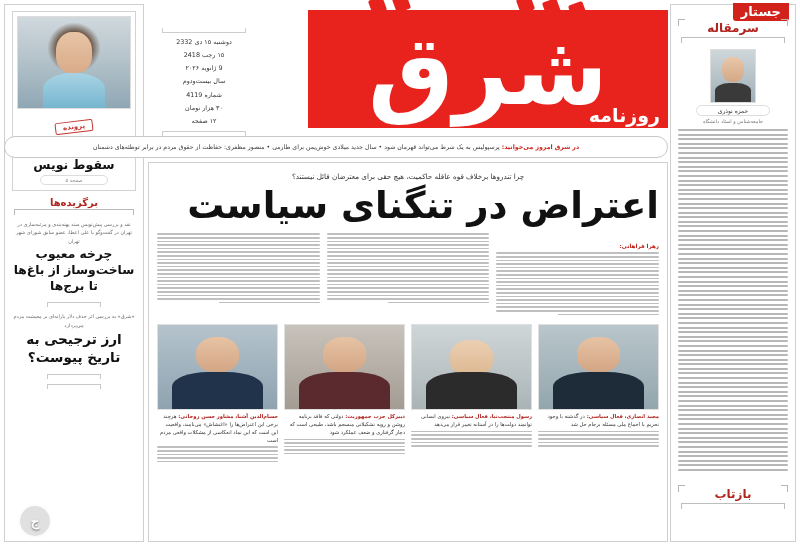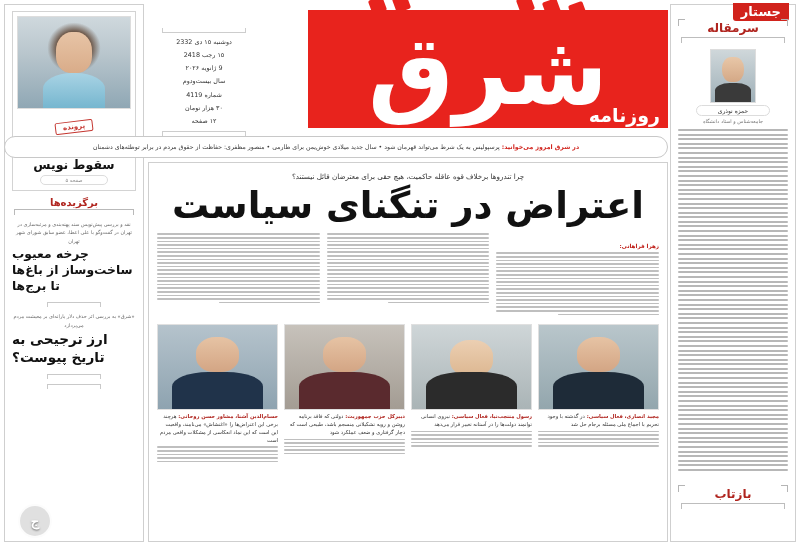--- a/index.html
+++ b/index.html
@@ -64,21 +64,21 @@
     text-align:center;font-size:10px;color:#b0251f;font-weight:bold;
     margin:6px 0 1px;letter-spacing:.4px;
   }
   .rule{
     height:5px;border-top:1px solid #b9b9b9;
     border-left:1px solid #b9b9b9;border-right:1px solid #b9b9b9;
     margin:0 2px 5px;
   }
   .item{margin-bottom:7px;}
   .item .sub{font-size:5px;color:#6a6a6a;line-height:1.7;text-align:center;margin-bottom:2px;}
-  .item .ttl{font-size:12.3px;font-weight:bold;color:#111;text-align:left;line-height:1.3;letter-spacing:-.3px;}
+  .item .ttl{font-size:12.3px;font-weight:bold;color:#111;text-align:center;line-height:1.3;letter-spacing:-.3px;}
   .item .ttl.big{font-size:13.6px;}
   .sep{
     height:4px;border-top:1px solid #c9c9c9;border-left:1px solid #c9c9c9;
     border-right:1px solid #c9c9c9;width:42%;margin:5px auto;
   }
 
   
   .masthead{position:absolute;left:148px;top:4px;width:520px;height:128px;}
   .logo-red{
     position:absolute;right:0;top:6px;width:360px;height:118px;background:#e8231d;
@@ -112,21 +112,21 @@
   }
   .ticker b{color:#d1231c;}
 
   
   .main{
     position:absolute;left:148px;top:162px;width:520px;height:380px;
     border:1px solid #cfcfcf;background:#fff;box-sizing:border-box;padding:7px 8px;
   }
   .main-kicker{font-size:7.2px;color:#333;text-align:center;margin:2px 0 4px;}
   .main-hl{
-    font-size:37px;font-weight:bold;color:#111;text-align:center;
+    font-size:37px;font-weight:bold;color:#111;
     letter-spacing:-2px;line-height:1.12;margin:0 0 7px;
   }
   .lede{display:flex;gap:7px;direction:rtl;margin-bottom:7px;}
   .lede .col{flex:1;}
   .lede .byline{font-size:5.6px;color:#c0201a;font-weight:bold;}
   .photos{display:flex;gap:6px;direction:rtl;}
   .photos .cell{flex:1;}
   .ph{
     width:100%;height:86px;border:1px solid #e0e0e0;box-sizing:border-box;position:relative;overflow:hidden;
   }

